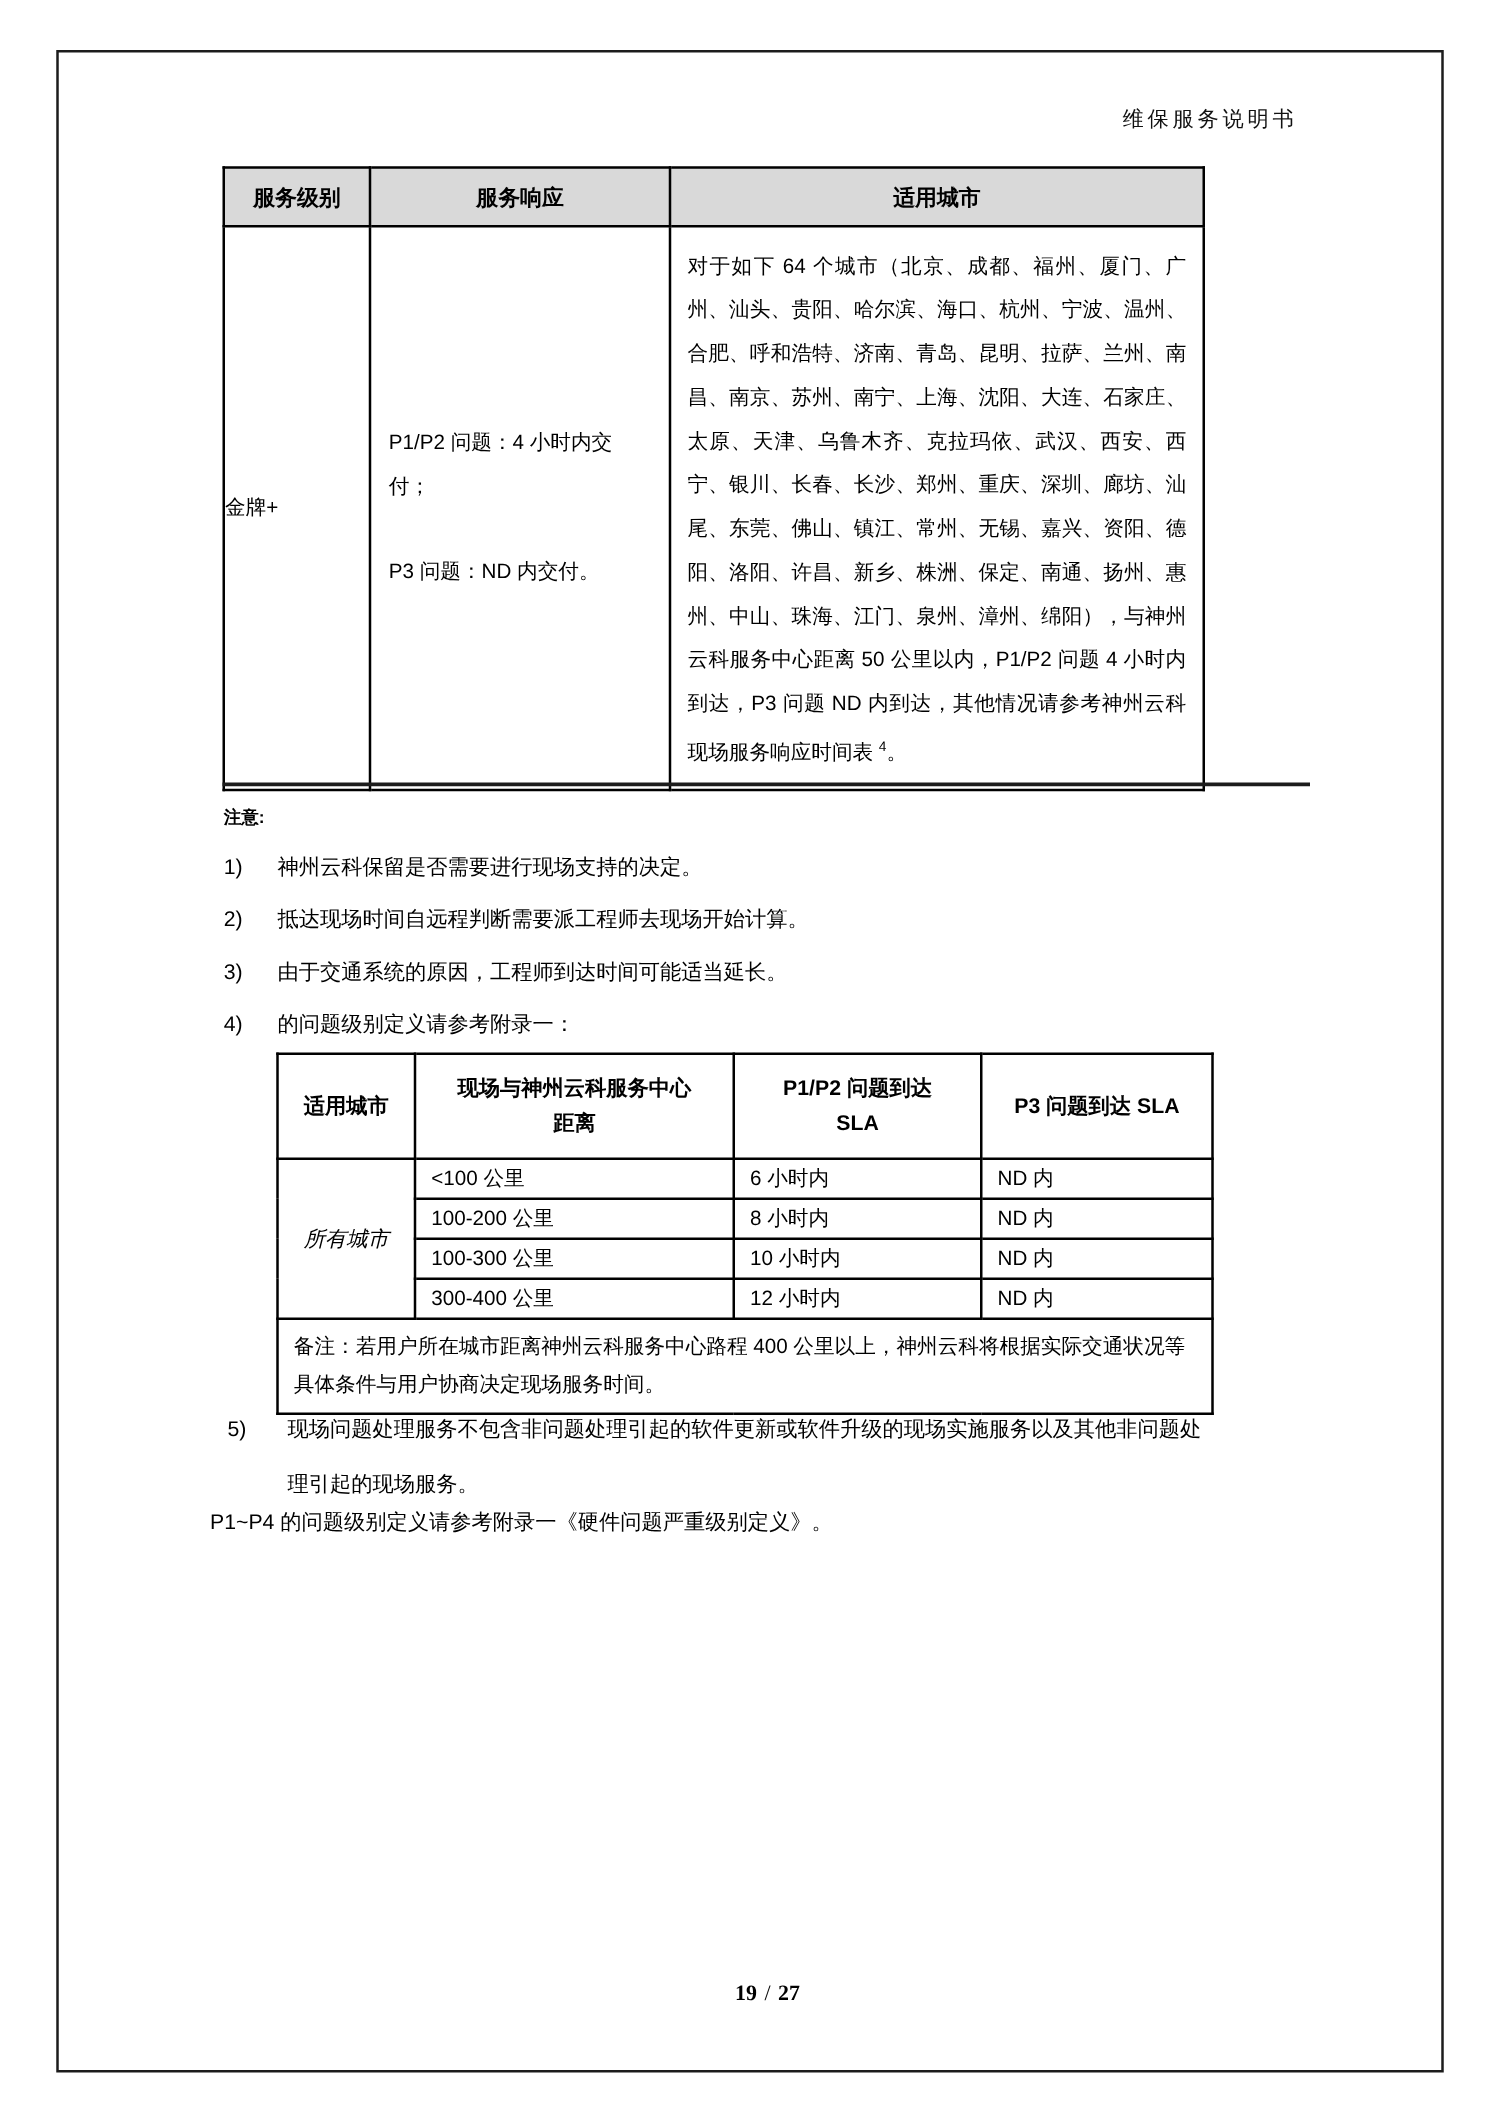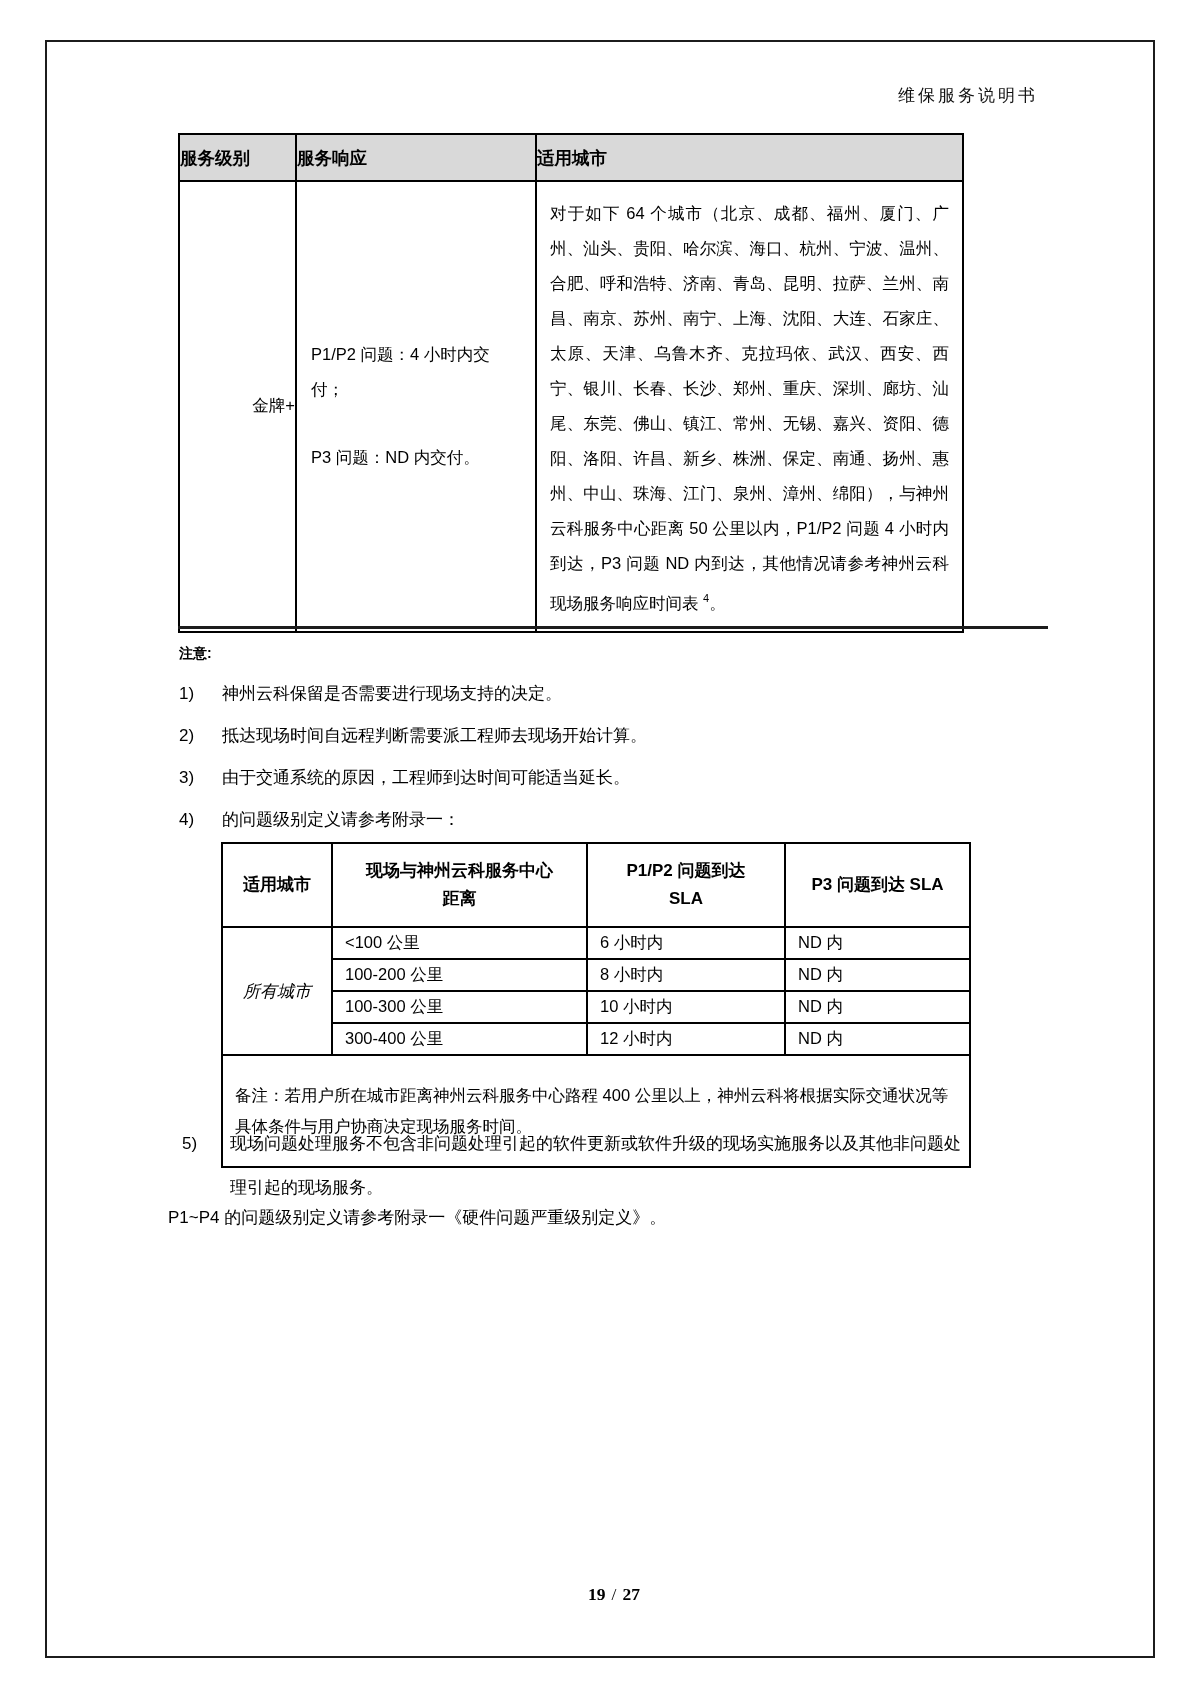--- a/index.html
+++ b/index.html
@@ -33,26 +33,26 @@
     position: absolute;
     left: 178px; top: 133px;
     width: 784px;
   }
   .t1 th, .t1 td { border: 2px solid #000; }
   .t1 thead th {
     background: #d9d9d9;
     height: 47px;
     font-size: 17.5px;
     font-weight: bold;
-    text-align: left;
+    text-align: center;
     vertical-align: middle;
   }
   .t1 tbody tr { height: 420px; }
   .t1 td { vertical-align: middle; font-size: 16.5px; }
-  .cell-level { text-align: right; border-radius: 10px; }
+  .cell-level { text-align: left; border-radius: 10px; }
   .cell-resp p { text-align: left; line-height: 35px; padding: 0 14px; }
   .cell-resp p + p { margin-top: 33px; }
   .cell-cities {
     vertical-align: top;
     padding: 14px 13px 10px 13px;
     line-height: 35px;
     text-align: justify;
     text-justify: inter-ideograph;
   }
   .cell-cities sup { font-size: 11px; }
@@ -90,21 +90,21 @@
     font-weight: bold;
     text-align: center;
     vertical-align: middle;
     line-height: 28px;
     padding: 0 6px;
   }
   .t2 tbody td { height: 32px; padding: 0 12px; vertical-align: middle; }
   .t2 .cell-scope { text-align: center; font-size: 17px; padding: 0 4px; font-style: italic; }
   .t2 .remark-cell {
     height: 68px;
-    padding: 24px 12px;
+    padding: 6px 12px;
     line-height: 31px;
     vertical-align: middle;
   }
   
   .note5 {
     position: absolute;
     left: 182px; top: 1122px;
     display: flex;
     font-size: 17px;
   }

